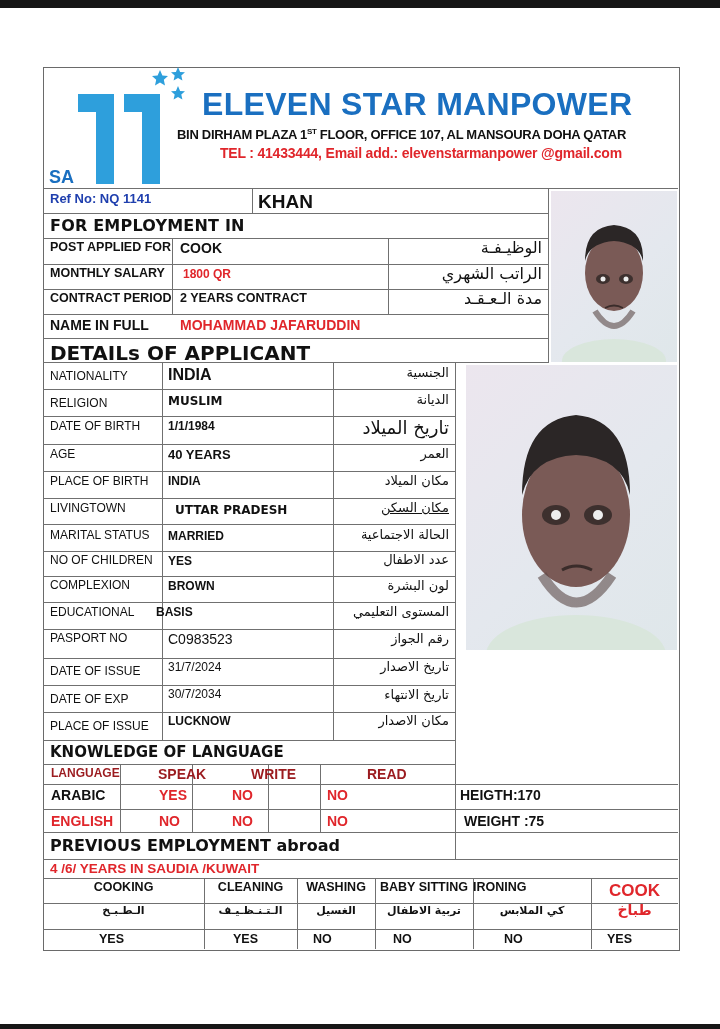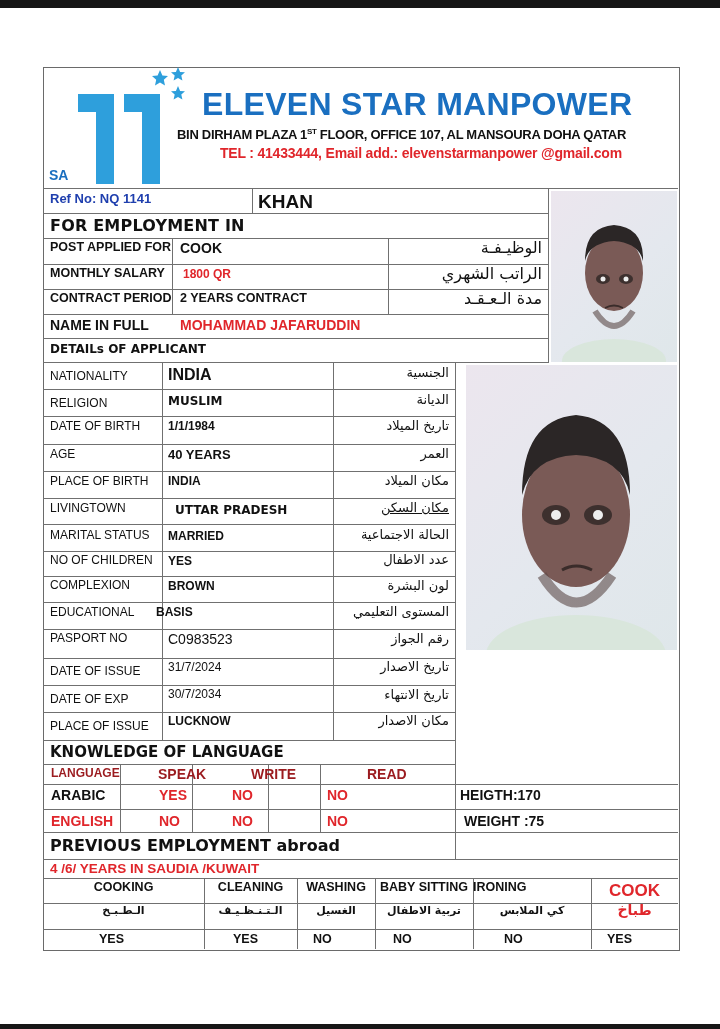--- a/index.html
+++ b/index.html
@@ -34,21 +34,21 @@
     <svg class="abs" style="left:74px;top:66px;" width="120" height="120" viewBox="0 0 120 120">
 
       <polygon points="4,28 40,28 40,118 22,118 22,46 4,46" fill="#2e9fdc"></polygon>
 
       <polygon points="50,28 86,28 86,118 68,118 68,46 50,46" fill="#2e9fdc"></polygon>
 
       <polygon points="86,4 88.4,9.5 94,10 89.8,13.8 91,19.5 86,16.5 81,19.5 82.2,13.8 78,10 83.6,9.5" fill="#2e9fdc"></polygon>
       <polygon points="104,1 106.1,6 111,6.3 107.3,9.6 108.4,14.5 104,11.9 99.6,14.5 100.7,9.6 97,6.3 101.9,6" fill="#2e9fdc"></polygon>
       <polygon points="104,20 106.1,25 111,25.3 107.3,28.6 108.4,33.5 104,30.9 99.6,33.5 100.7,28.6 97,25.3 101.9,25" fill="#2e9fdc"></polygon>
     </svg>
-    <div class="t b" style="left:49px;top:168px;font-size:14px;color:#1a6fc0;">SA</div>
+    <div class="t b" style="left:49px;top:168px;font-size:18px;color:#1a6fc0;">SA</div>
   </div>
 
   <div class="t b" style="left:202px;top:88px;font-size:32px;color:#1a6fc0;letter-spacing:0.3px;">ELEVEN STAR MANPOWER</div>
   <div class="t b" style="left:177px;top:128px;font-size:13px;letter-spacing:-0.3px;">
     <span>BIN DIRHAM PLAZA 1</span><sup style="font-size:8px;">ST</sup><span> FLOOR, OFFICE 107, AL MANSOURA DOHA QATAR</span>
   </div>
   <div class="t b red" style="left:220px;top:146px;font-size:14px;letter-spacing:-0.2px;">TEL : 41433444, Email add.: elevenstarmanpower @gmail.com</div>
 </div>
 
 <div class="hl" style="left:43px;top:188px;width:635px;"></div>
@@ -121,37 +121,37 @@
 <div>
   <div class="t b" style="left:50px;top:292px;font-size:12.5px;">CONTRACT PERIOD</div>
   <div class="t b" style="left:180px;top:292px;font-size:12.5px;">2 YEARS CONTRACT</div>
   <div class="t ar" style="right:178px;top:291px;font-size:16px;">مدة الـعـقـد</div>
 </div>
 <div>
   <div class="t b" style="left:50px;top:318px;font-size:14px;">NAME IN FULL</div>
   <div class="t b red" style="left:180px;top:318px;font-size:14px;">MOHAMMAD JAFARUDDIN</div>
 </div>
 
-<div class="t b" style="left:50px;top:343px;font-size:12px;font-family:'DejaVu Sans',sans-serif;">DETAILs  OF  APPLICANT</div>
+<div class="t b" style="left:50px;top:343px;font-size:20px;font-family:'DejaVu Sans',sans-serif;">DETAILs  OF  APPLICANT</div>
 
 <div>
   <div>
     <div class="t" style="left:50px;top:370px;font-size:12px;">NATIONALITY</div>
     <div class="t b" style="left:168px;top:367px;font-size:16px;">INDIA</div>
     <div class="t ar" style="right:271px;top:366px;font-size:13px;">الجنسية</div>
   </div>
   <div>
     <div class="t" style="left:50px;top:397px;font-size:12px;">RELIGION</div>
     <div class="t b" style="left:168px;top:395px;font-size:12px;font-family:'DejaVu Sans',sans-serif;">MUSLIM</div>
     <div class="t ar" style="right:271px;top:393px;font-size:13px;">الديانة</div>
   </div>
   <div>
     <div class="t" style="left:50px;top:420px;font-size:12px;">DATE OF BIRTH</div>
     <div class="t b" style="left:168px;top:420px;font-size:12px;">1/1/1984</div>
-    <div class="t ar" style="right:271px;top:419px;font-size:13px;">تاريخ الميلاد</div>
+    <div class="t ar" style="right:271px;top:419px;font-size:18px;">تاريخ الميلاد</div>
   </div>
   <div>
     <div class="t" style="left:50px;top:448px;font-size:12px;">AGE</div>
     <div class="t b" style="left:168px;top:448px;font-size:13px;">40 YEARS</div>
     <div class="t ar" style="right:271px;top:447px;font-size:13px;">العمر</div>
   </div>
   <div>
     <div class="t" style="left:50px;top:475px;font-size:12px;">PLACE OF BIRTH</div>
     <div class="t b" style="left:168px;top:475px;font-size:12px;">INDIA</div>
     <div class="t ar" style="right:271px;top:474px;font-size:13px;">مكان الميلاد</div>

